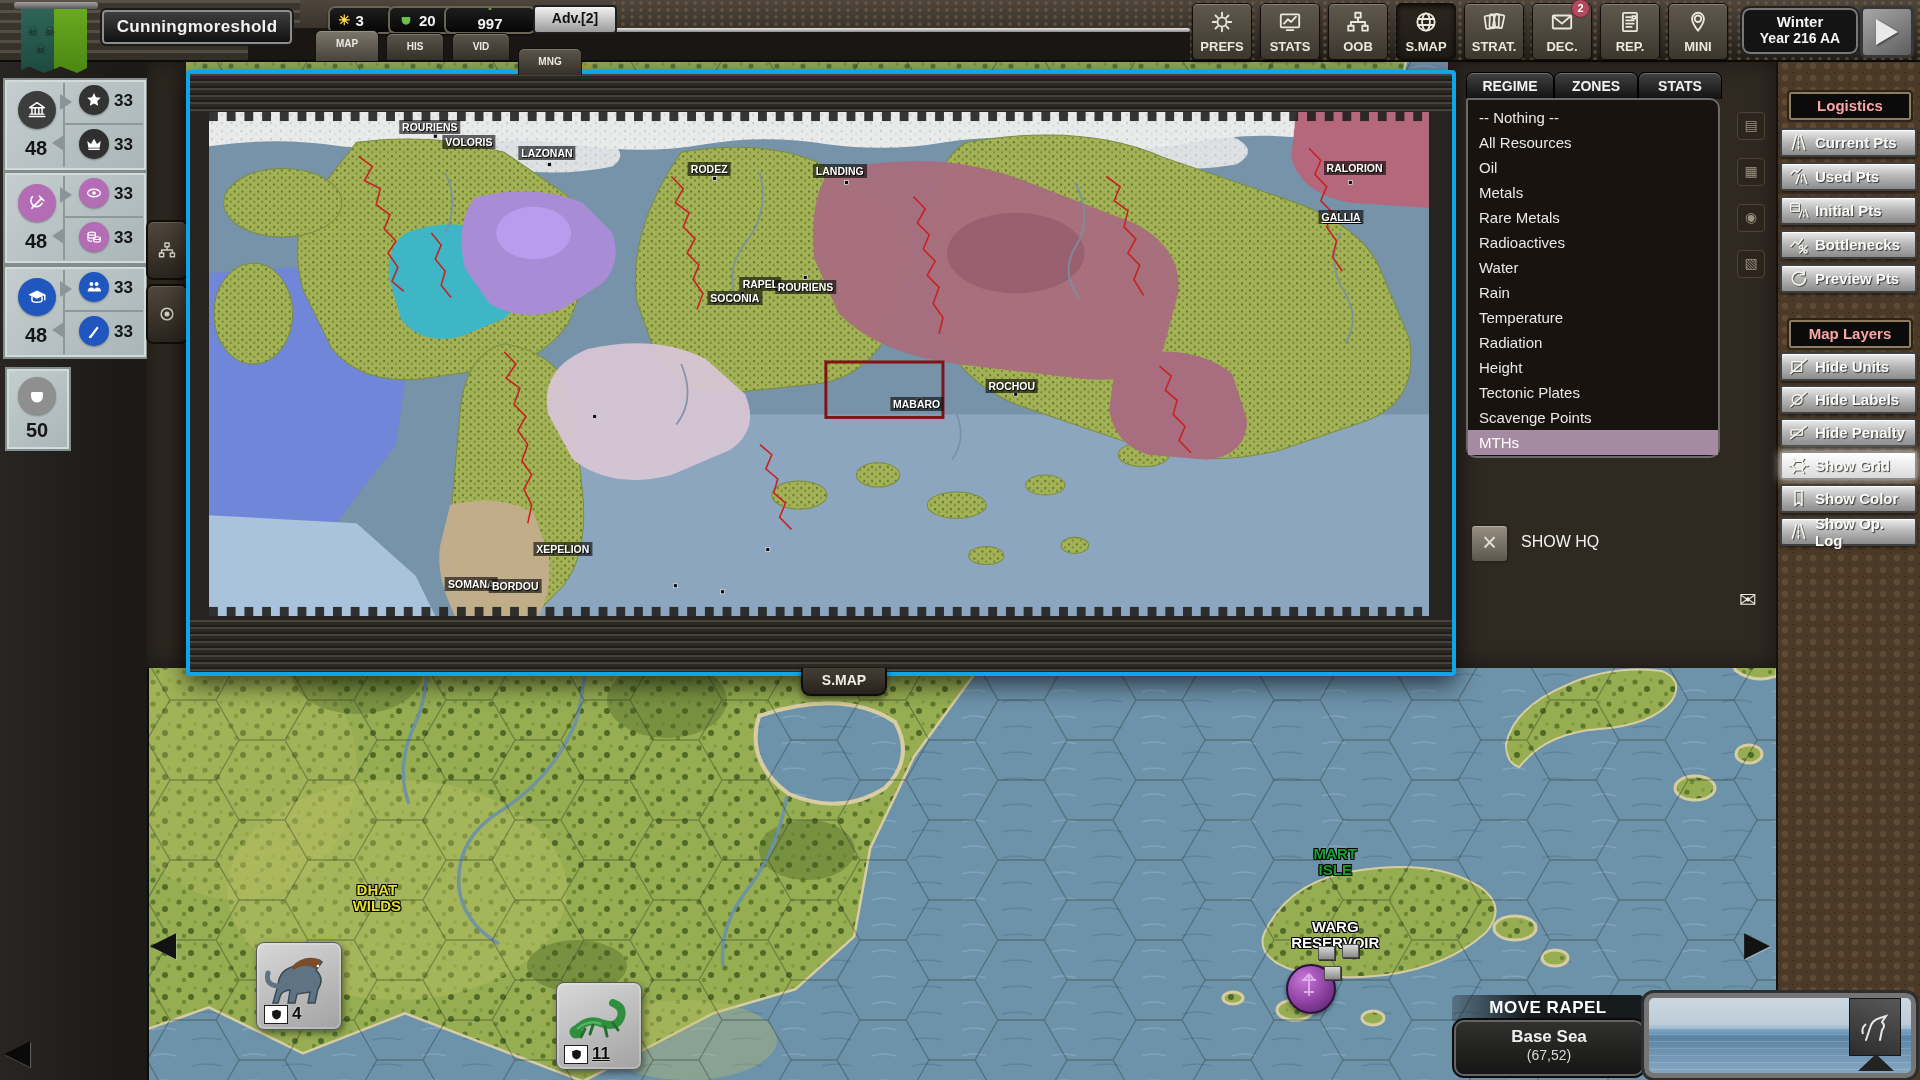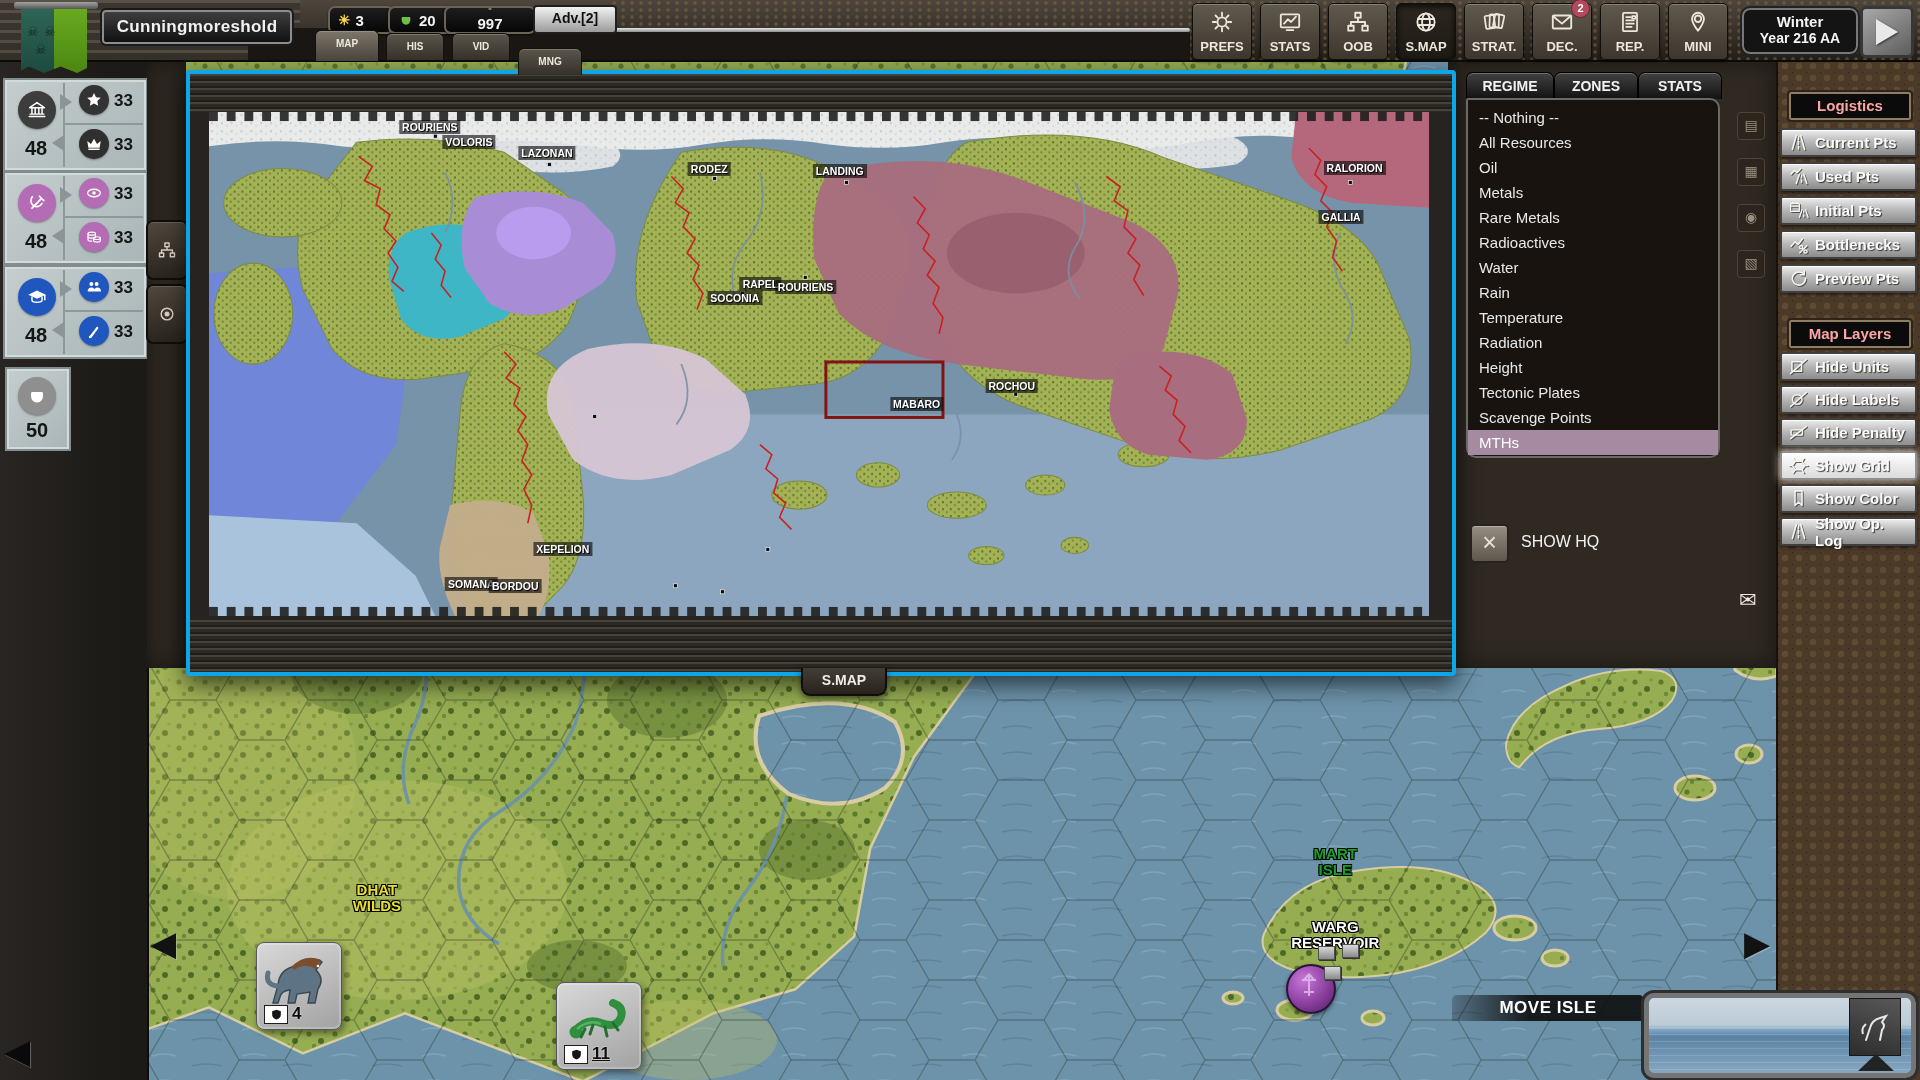--- a/index.html
+++ b/index.html
@@ -657,21 +657,21 @@
           <div class="city-label" style="left: 21.3%; top: 6%;">VOLORIS</div>
 
           <div class="city-label" style="left: 27.7%; top: 8.2%;">LAZONAN</div>
 
           <div class="city-label" style="left: 41%; top: 11.4%;">RODEZ</div>
 
           <div class="city-label" style="left: 51.7%; top: 11.8%;">LANDING</div>
 
           <div class="city-label" style="left: 93.9%; top: 11.2%;">RALORION</div>
 
-          <div class="city-label" style="left: 92.8%; top: 20.8%;">GALLIA</div>
+          <div class="city-label" style="left: 92.8%; top: 20.8%; text-decoration: underline;">GALLIA</div>
 
           <div class="city-label" style="left: 45.2%; top: 34.2%;">RAPEL</div>
 
           <div class="city-label" style="left: 48.9%; top: 34.8%;">ROURIENS</div>
 
           <div class="city-label" style="left: 43.1%; top: 37%;">SOCONIA</div>
 
           <div class="city-label" style="left: 58%; top: 58%;">MABARO</div>
 
           <div class="city-label" style="left: 65.8%; top: 54.4%;">ROCHOU</div>
@@ -795,21 +795,25 @@
     <svg class="ic" viewBox="0 0 24 24">
         <use href="#i-road"></use>
       </svg>
     <span>Show Op. Log</span>
   </div>
 
   <div class="scroll-arrow" style="left:150px;top:926px;">◀</div>
   <div class="scroll-arrow" style="left:1744px;top:926px;">▶</div>
   <div class="scroll-arrow" style="left:4px;top:1034px;color:#0a0a0a;">◀</div>
 
-  <div id="modebar">MOVE ISLE</div>
+  <div id="modebar">MOVE RAPEL</div>
+  <div id="locplate">
+    <div class="l1">Base Sea</div>
+    <div class="l2">(67,52)</div>
+  </div>
   <div id="preview">
     <div class="waves"></div>
     <div id="banner">
       <svg width="30" height="34" viewBox="0 0 30 34">
         <path d="M6 30 L10 18 Q12 10 20 8 L26 6 L22 12 Q26 16 22 20 L20 30" fill="none" stroke="#e8e8e8" stroke-width="2" stroke-linecap="round"></path>
         <path d="M3 24 Q1 18 6 14" stroke="#e8e8e8" stroke-width="2" fill="none"></path>
       </svg>
     </div>
     <div id="banner-tri"></div>
   </div>

